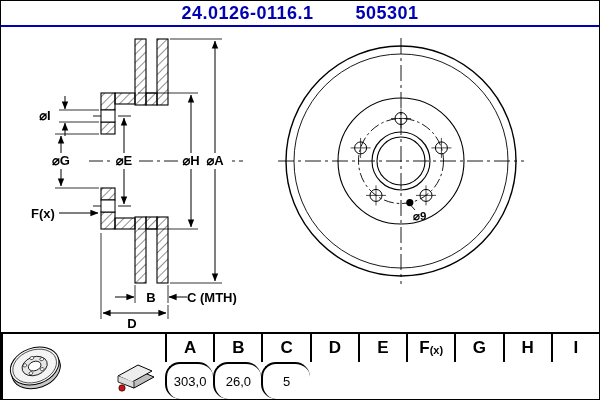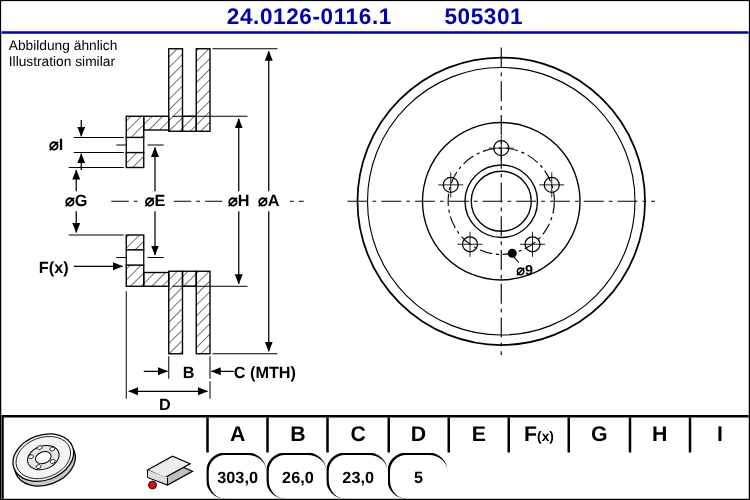--- a/index.html
+++ b/index.html
@@ -13,38 +13,34 @@
   .note{position:absolute;top:30px;left:6px;font-size:11px;line-height:13px;color:#000;z-index:3;}
   svg.drawing{position:absolute;top:0;left:0;z-index:1;}
   .dimtable{position:absolute;left:0;top:331px;width:600px;height:69px;background:#fff;
         border:2px solid #000;box-sizing:border-box;display:grid;
         grid-template-columns:162px repeat(9,1fr);grid-template-rows:28px 1fr;z-index:4;}
   .cell{display:flex;align-items:center;justify-content:center;border-left:2px solid #000;
         box-sizing:border-box;min-width:0;}
   .imgcell{grid-row:1/3;grid-column:1;border-left:none;position:relative;}
   .head{font-size:17px;font-weight:bold;}
   .head .sfx{font-size:11px;font-weight:bold;margin-top:3px;}
-  .val{border-top:2px solid #000;font-size:13px;font-weight:bold;border-radius:15px;}
+  .val{border-top:2px solid #000;font-size:13px;font-weight:normal;border-radius:15px;}
   .imgcell svg.disc3d{position:absolute;left:3px;top:3px;}
   .imgcell svg.pads{position:absolute;right:5px;bottom:1px;}
 </style>
 </head>
 <body>
 
 <div class="page">
 
   <div class="topbar">
     <span>24.0126-0116.1</span>
     <span>505301</span>
   </div>
 
-  <div class="note">
-    <div>Abbildung ähnlich</div>
-    <div>Illustration similar</div>
-  </div>
 
   <svg class="drawing" width="600" height="400" viewBox="0 0 600 400">
     <defs>
       <pattern id="hatch" width="6" height="6" patternUnits="userSpaceOnUse" patternTransform="rotate(45)">
         <line x1="0" y1="0" x2="0" y2="6" stroke="#222" stroke-width="1"></line>
       </pattern>
       <marker id="arr" viewBox="0 0 10 10" refX="9.5" refY="5" markerWidth="8" markerHeight="8" orient="auto-start-reverse">
         <path d="M0,1 L10,5 L0,9 z" fill="#000"></path>
       </marker>
     </defs>
@@ -232,17 +228,16 @@
         <span>H</span>
         <span class="sfx"></span>
       </div>
     <div class="cell head">
         <span>I</span>
         <span class="sfx"></span>
       </div>
 
     <div class="cell val">303,0</div>
     <div class="cell val">26,0</div>
-    <div class="cell val">23,0</div>
     <div class="cell val">5</div>
   </div>
 
 </div>
 
 </body></html>

